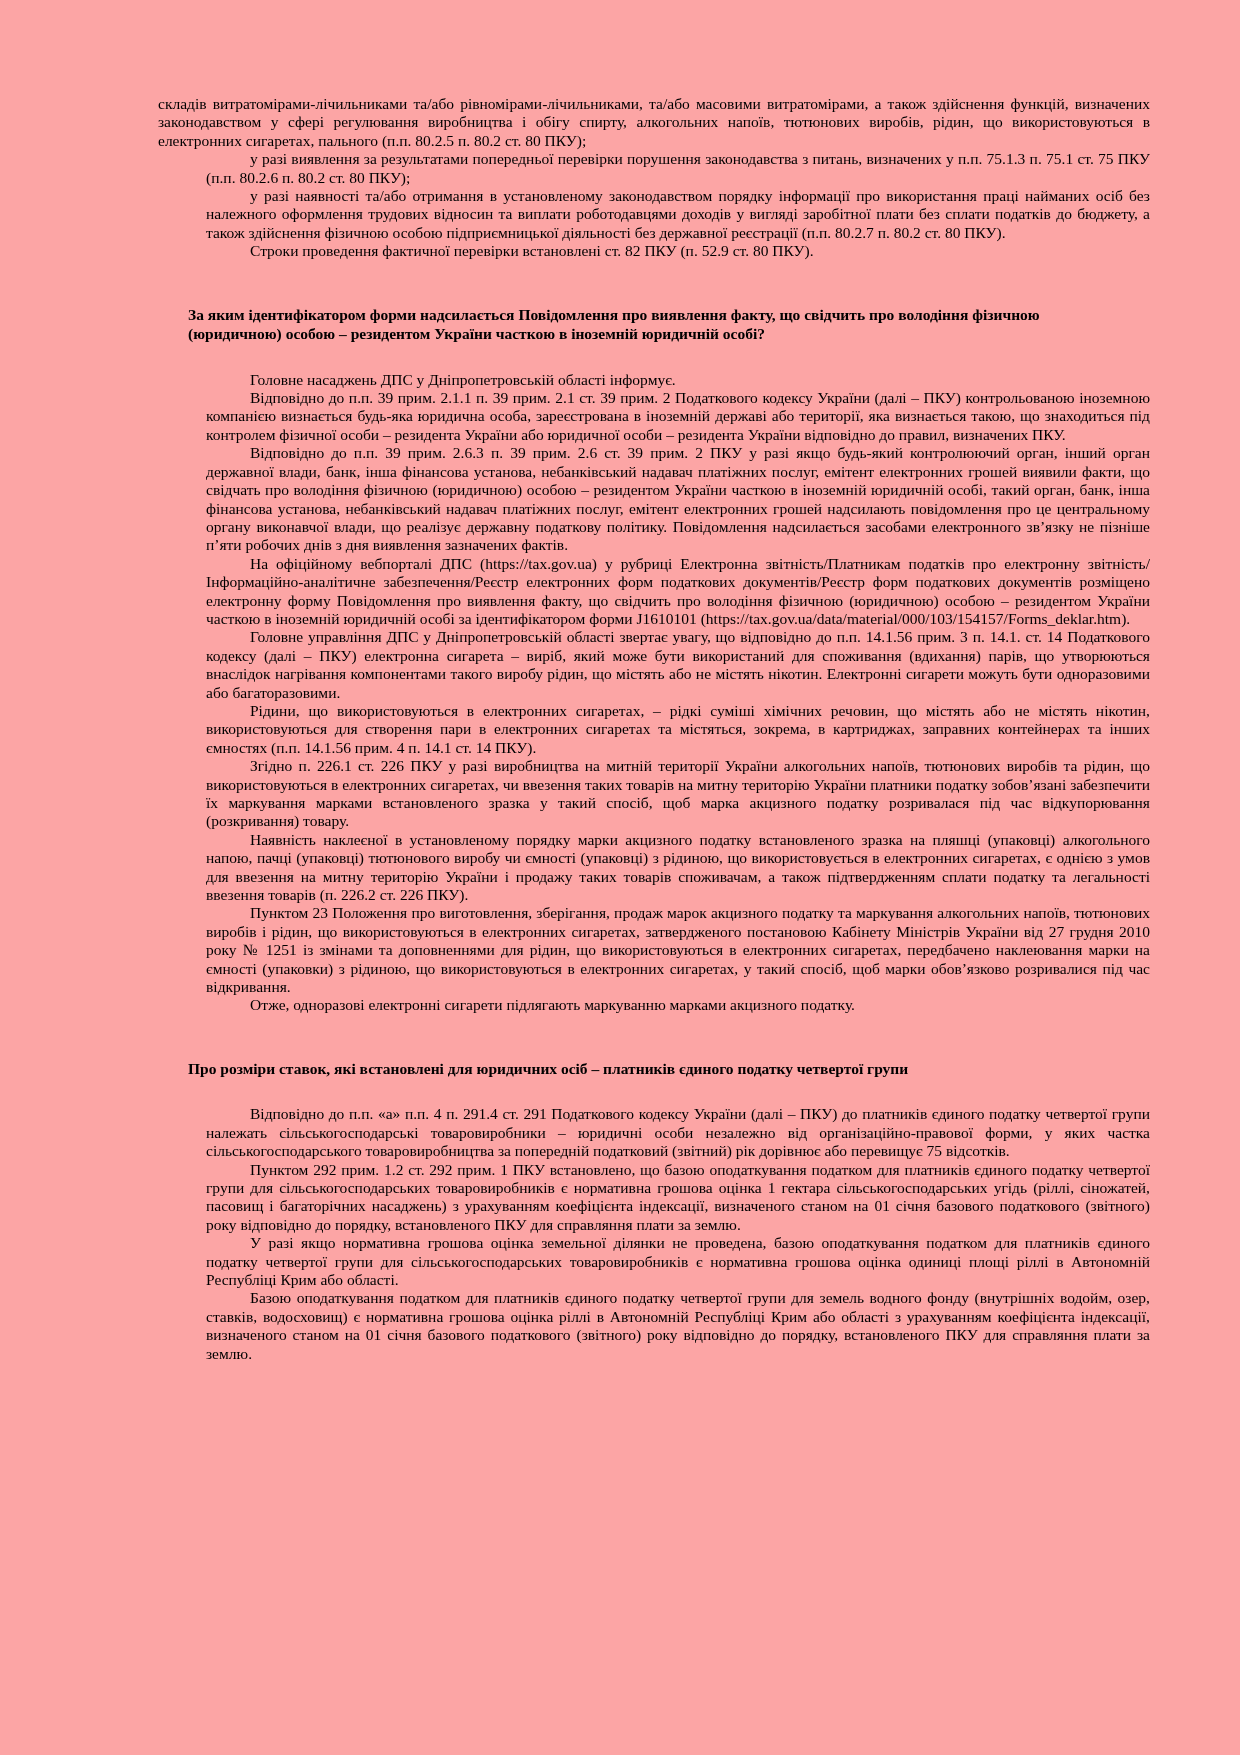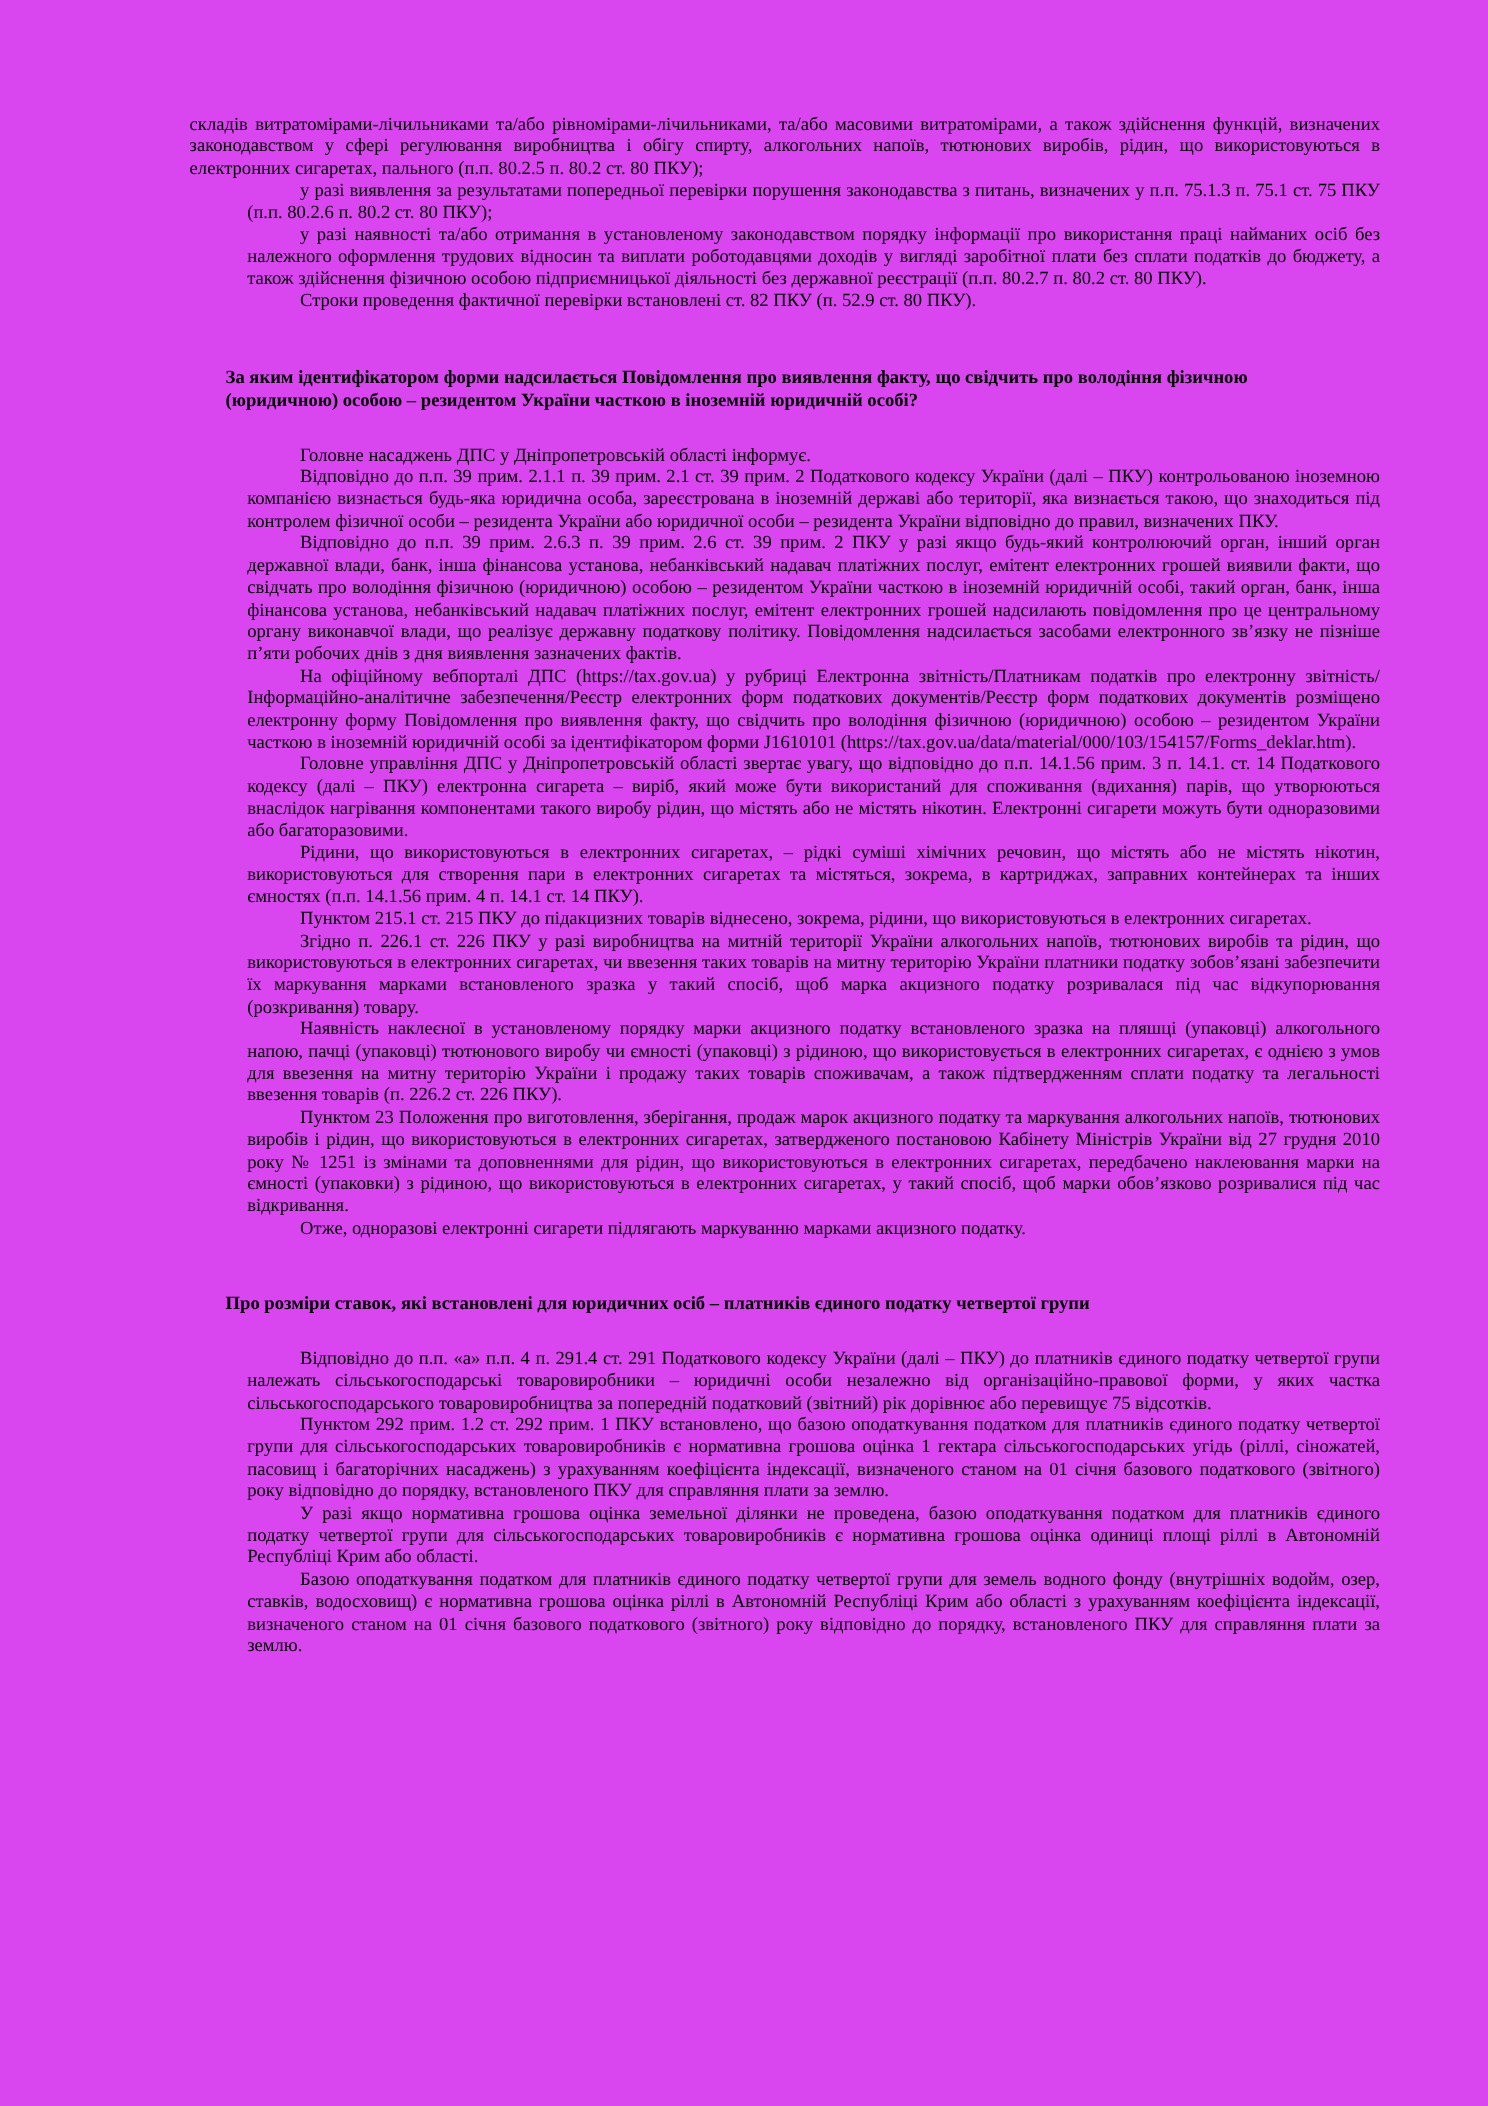--- a/index.html
+++ b/index.html
@@ -5,21 +5,21 @@
   html, body {
     margin: 0;
     padding: 0;
     background: #ffffff;
   }
   .page {
     position: relative;
     box-sizing: border-box;
     width: 1240px;
     min-height: 1755px;
-    background: #d946ef;
+    background: #fca5a5;
     color: #000000;
     font-family: "Liberation Serif", "DejaVu Serif", serif;
     font-size: 15.5px;
     line-height: 18.4px;
     padding: 95px 90px 110px 158px;
   }
   p.para {
     margin: 0;
     text-align: justify;
   }
@@ -50,21 +50,20 @@
     <h2 class="heading">За яким ідентифікатором форми надсилається Повідомлення про виявлення факту, що свідчить про володіння фізичною (юридичною) особою – резидентом України часткою в іноземній юридичній особі?</h2>
     <p class="para indent">Головне насаджень ДПС у Дніпропетровській області інформує.</p>
     <p class="para indent">Відповідно до п.п. 39 прим. 2.1.1 п. 39 прим. 2.1 ст. 39 прим. 2 Податкового кодексу України (далі – ПКУ) контрольованою іноземною компанією визнається будь-яка юридична особа, зареєстрована в іноземній державі або території, яка визнається такою, що знаходиться під контролем фізичної особи – резидента України або юридичної особи – резидента України відповідно до правил, визначених ПКУ.</p>
     <p class="para indent">Відповідно до п.п. 39 прим. 2.6.3 п. 39 прим. 2.6 ст. 39 прим. 2 ПКУ у разі якщо будь-який контролюючий орган, інший орган державної влади, банк, інша фінансова установа, небанківський надавач платіжних послуг, емітент електронних грошей виявили факти, що свідчать про володіння фізичною (юридичною) особою – резидентом України часткою в іноземній юридичній особі, такий орган, банк, інша фінансова установа, небанківський надавач платіжних послуг, емітент електронних грошей надсилають повідомлення про це центральному органу виконавчої влади, що реалізує державну податкову політику. Повідомлення надсилається засобами електронного зв’язку не пізніше п’яти робочих днів з дня виявлення зазначених фактів.</p>
     <p class="para indent">На офіційному вебпорталі ДПС (https://tax.gov.ua) у рубриці Електронна звітність/Платникам податків про електронну звітність/Інформаційно-аналітичне забезпечення/Реєстр електронних форм податкових документів/Реєстр форм податкових документів розміщено електронну форму Повідомлення про виявлення факту, що свідчить про володіння фізичною (юридичною) особою – резидентом України часткою в іноземній юридичній особі за ідентифікатором форми J1610101 (https://tax.gov.ua/data/material/000/103/154157/Forms_deklar.htm).</p>
   </div>
 
   <div>
     <p class="para indent">Головне управління ДПС у Дніпропетровській області звертає увагу, що відповідно до п.п. 14.1.56 прим. 3 п. 14.1. ст. 14 Податкового кодексу (далі – ПКУ) електронна сигарета – виріб, який може бути використаний для споживання (вдихання) парів, що утворюються внаслідок нагрівання компонентами такого виробу рідин, що містять або не містять нікотин. Електронні сигарети можуть бути одноразовими або багаторазовими.</p>
     <p class="para indent">Рідини, що використовуються в електронних сигаретах, – рідкі суміші хімічних речовин, що містять або не містять нікотин, використовуються для створення пари в електронних сигаретах та містяться, зокрема, в картриджах, заправних контейнерах та інших ємностях (п.п. 14.1.56 прим. 4 п. 14.1 ст. 14 ПКУ).</p>
-    <p class="para indent">Пунктом 215.1 ст. 215 ПКУ до підакцизних товарів віднесено, зокрема, рідини, що використовуються в електронних сигаретах.</p>
     <p class="para indent">Згідно п. 226.1 ст. 226 ПКУ у разі виробництва на митній території України алкогольних напоїв, тютюнових виробів та рідин, що використовуються в електронних сигаретах, чи ввезення таких товарів на митну територію України платники податку зобов’язані забезпечити їх маркування марками встановленого зразка у такий спосіб, щоб марка акцизного податку розривалася під час відкупорювання (розкривання) товару.</p>
     <p class="para indent">Наявність наклеєної в установленому порядку марки акцизного податку встановленого зразка на пляшці (упаковці) алкогольного напою, пачці (упаковці) тютюнового виробу чи ємності (упаковці) з рідиною, що використовується в електронних сигаретах, є однією з умов для ввезення на митну територію України і продажу таких товарів споживачам, а також підтвердженням сплати податку та легальності ввезення товарів (п. 226.2 ст. 226 ПКУ).</p>
     <p class="para indent">Пунктом 23 Положення про виготовлення, зберігання, продаж марок акцизного податку та маркування алкогольних напоїв, тютюнових виробів і рідин, що використовуються в електронних сигаретах, затвердженого постановою Кабінету Міністрів України від 27 грудня 2010 року № 1251 із змінами та доповненнями для рідин, що використовуються в електронних сигаретах, передбачено наклеювання марки на ємності (упаковки) з рідиною, що використовуються в електронних сигаретах, у такий спосіб, щоб марки обов’язково розривалися під час відкривання.</p>
     <p class="para indent">Отже, одноразові електронні сигарети підлягають маркуванню марками акцизного податку.</p>
   </div>
 
   <div>
     <h2 class="heading">Про розміри ставок, які встановлені для юридичних осіб – платників єдиного податку четвертої групи</h2>
     <p class="para indent">Відповідно до п.п. «а» п.п. 4 п. 291.4 ст. 291 Податкового кодексу України (далі – ПКУ) до платників єдиного податку четвертої групи належать сільськогосподарські товаровиробники – юридичні особи незалежно від організаційно-правової форми, у яких частка сільськогосподарського товаровиробництва за попередній податковий (звітний) рік дорівнює або перевищує 75 відсотків.</p>
     <p class="para indent">Пунктом 292 прим. 1.2 ст. 292 прим. 1 ПКУ встановлено, що базою оподаткування податком для платників єдиного податку четвертої групи для сільськогосподарських товаровиробників є нормативна грошова оцінка 1 гектара сільськогосподарських угідь (ріллі, сіножатей, пасовищ і багаторічних насаджень) з урахуванням коефіцієнта індексації, визначеного станом на 01 січня базового податкового (звітного) року відповідно до порядку, встановленого ПКУ для справляння плати за землю.</p>

